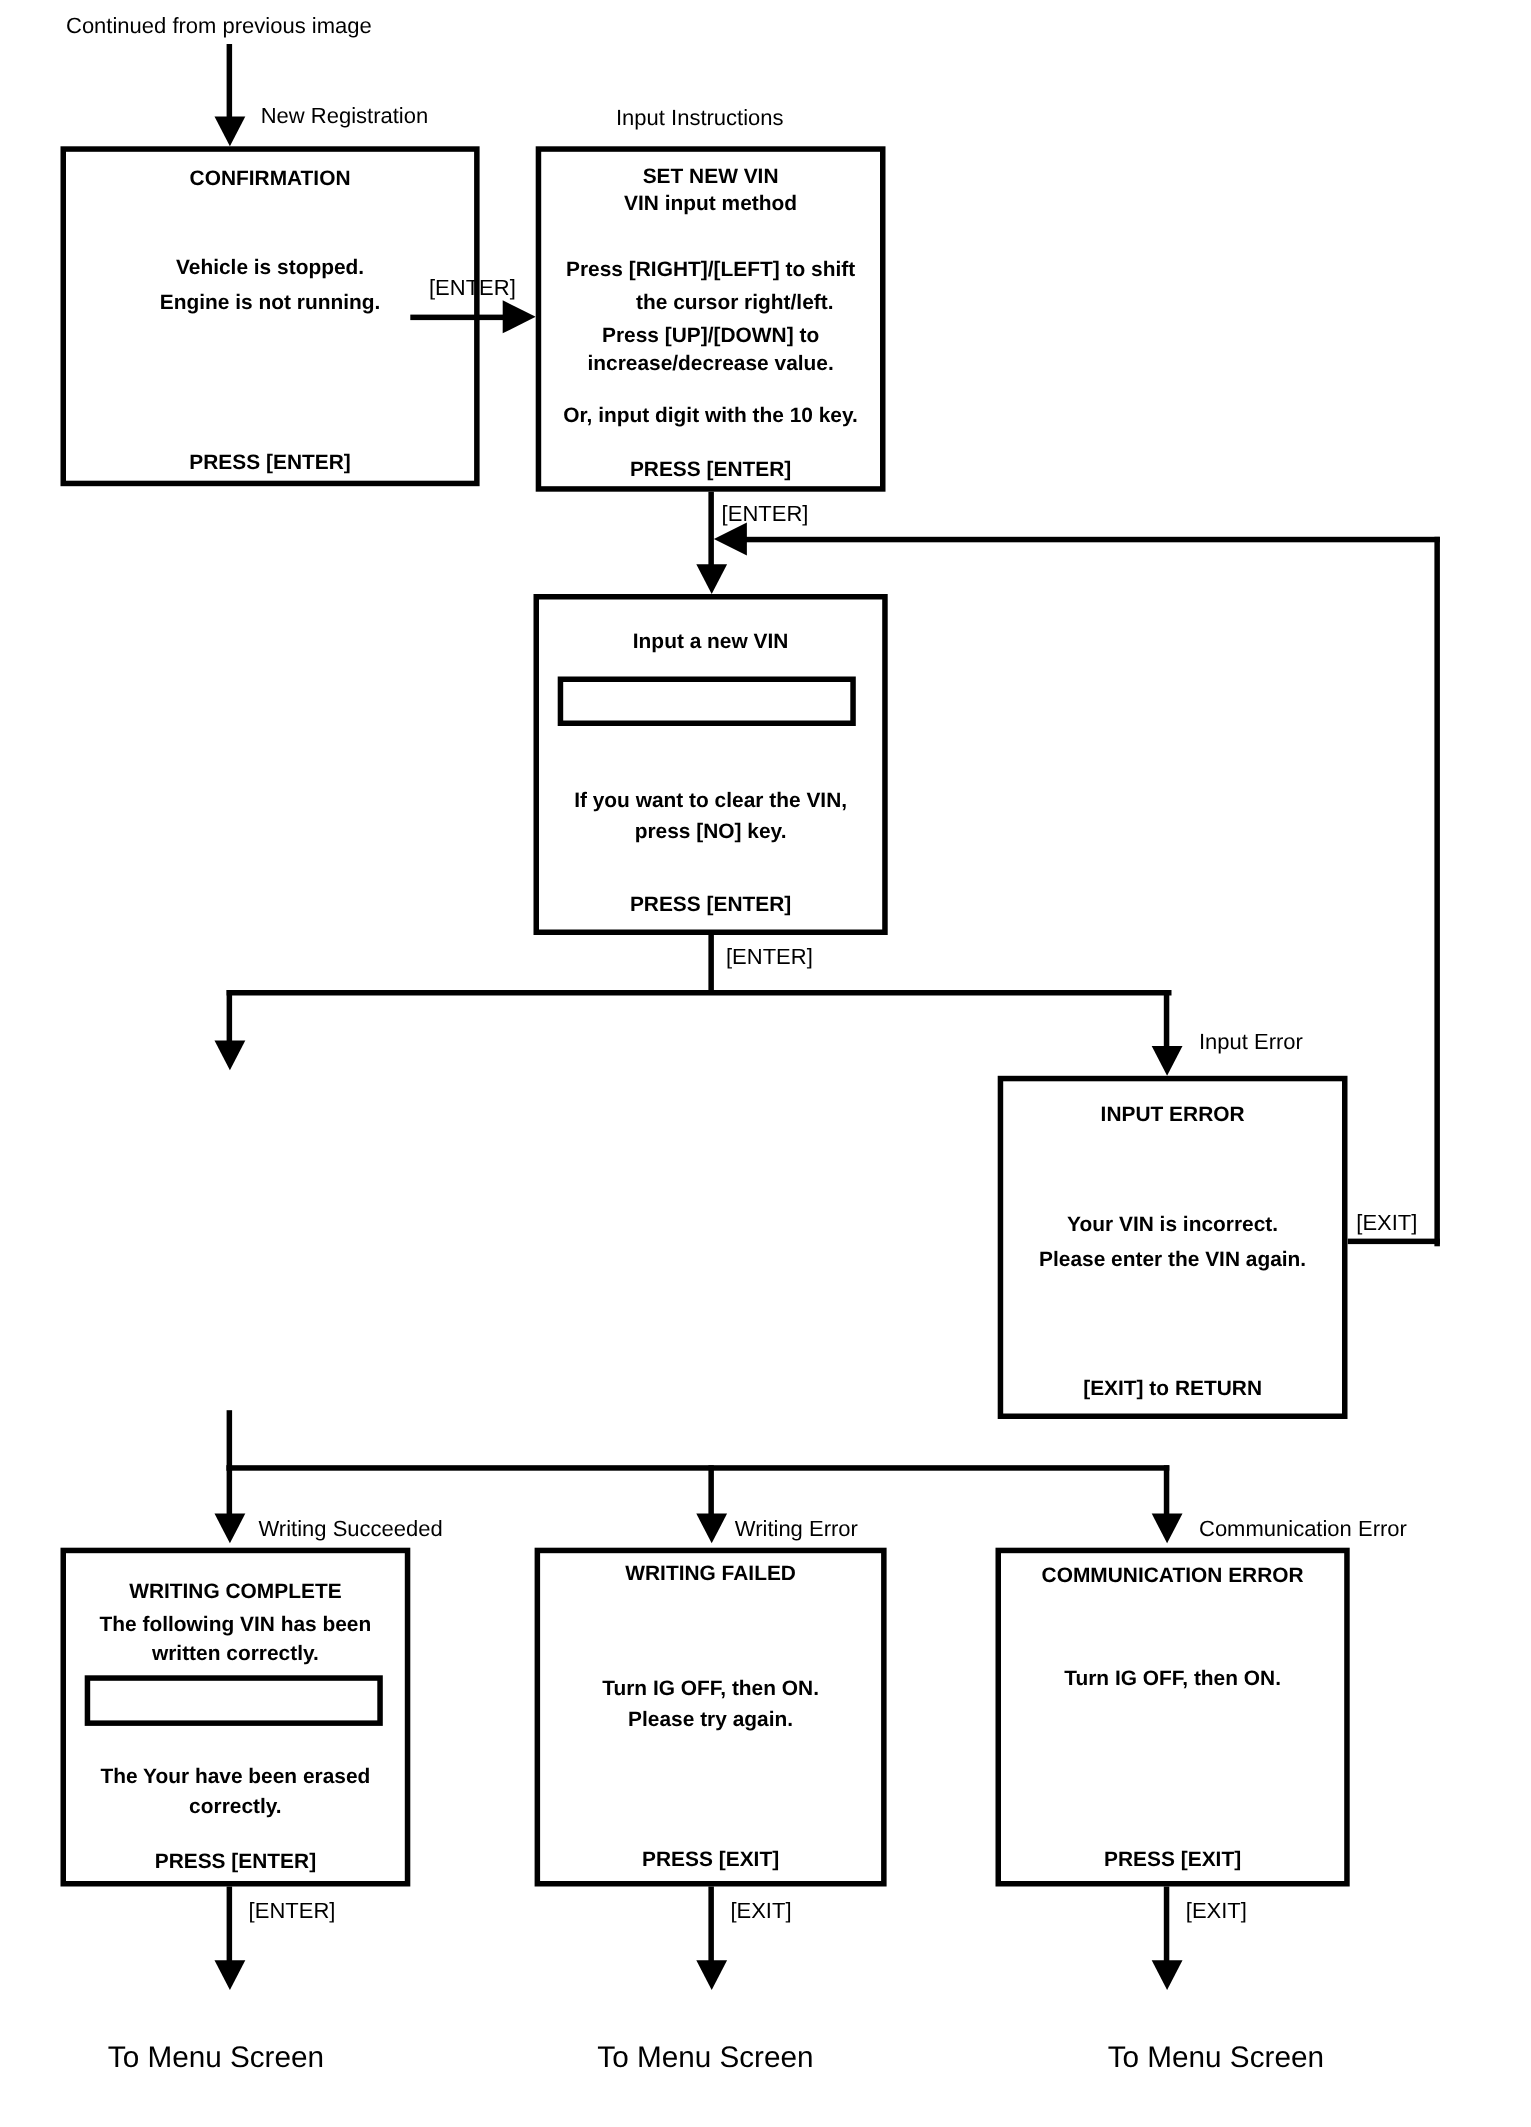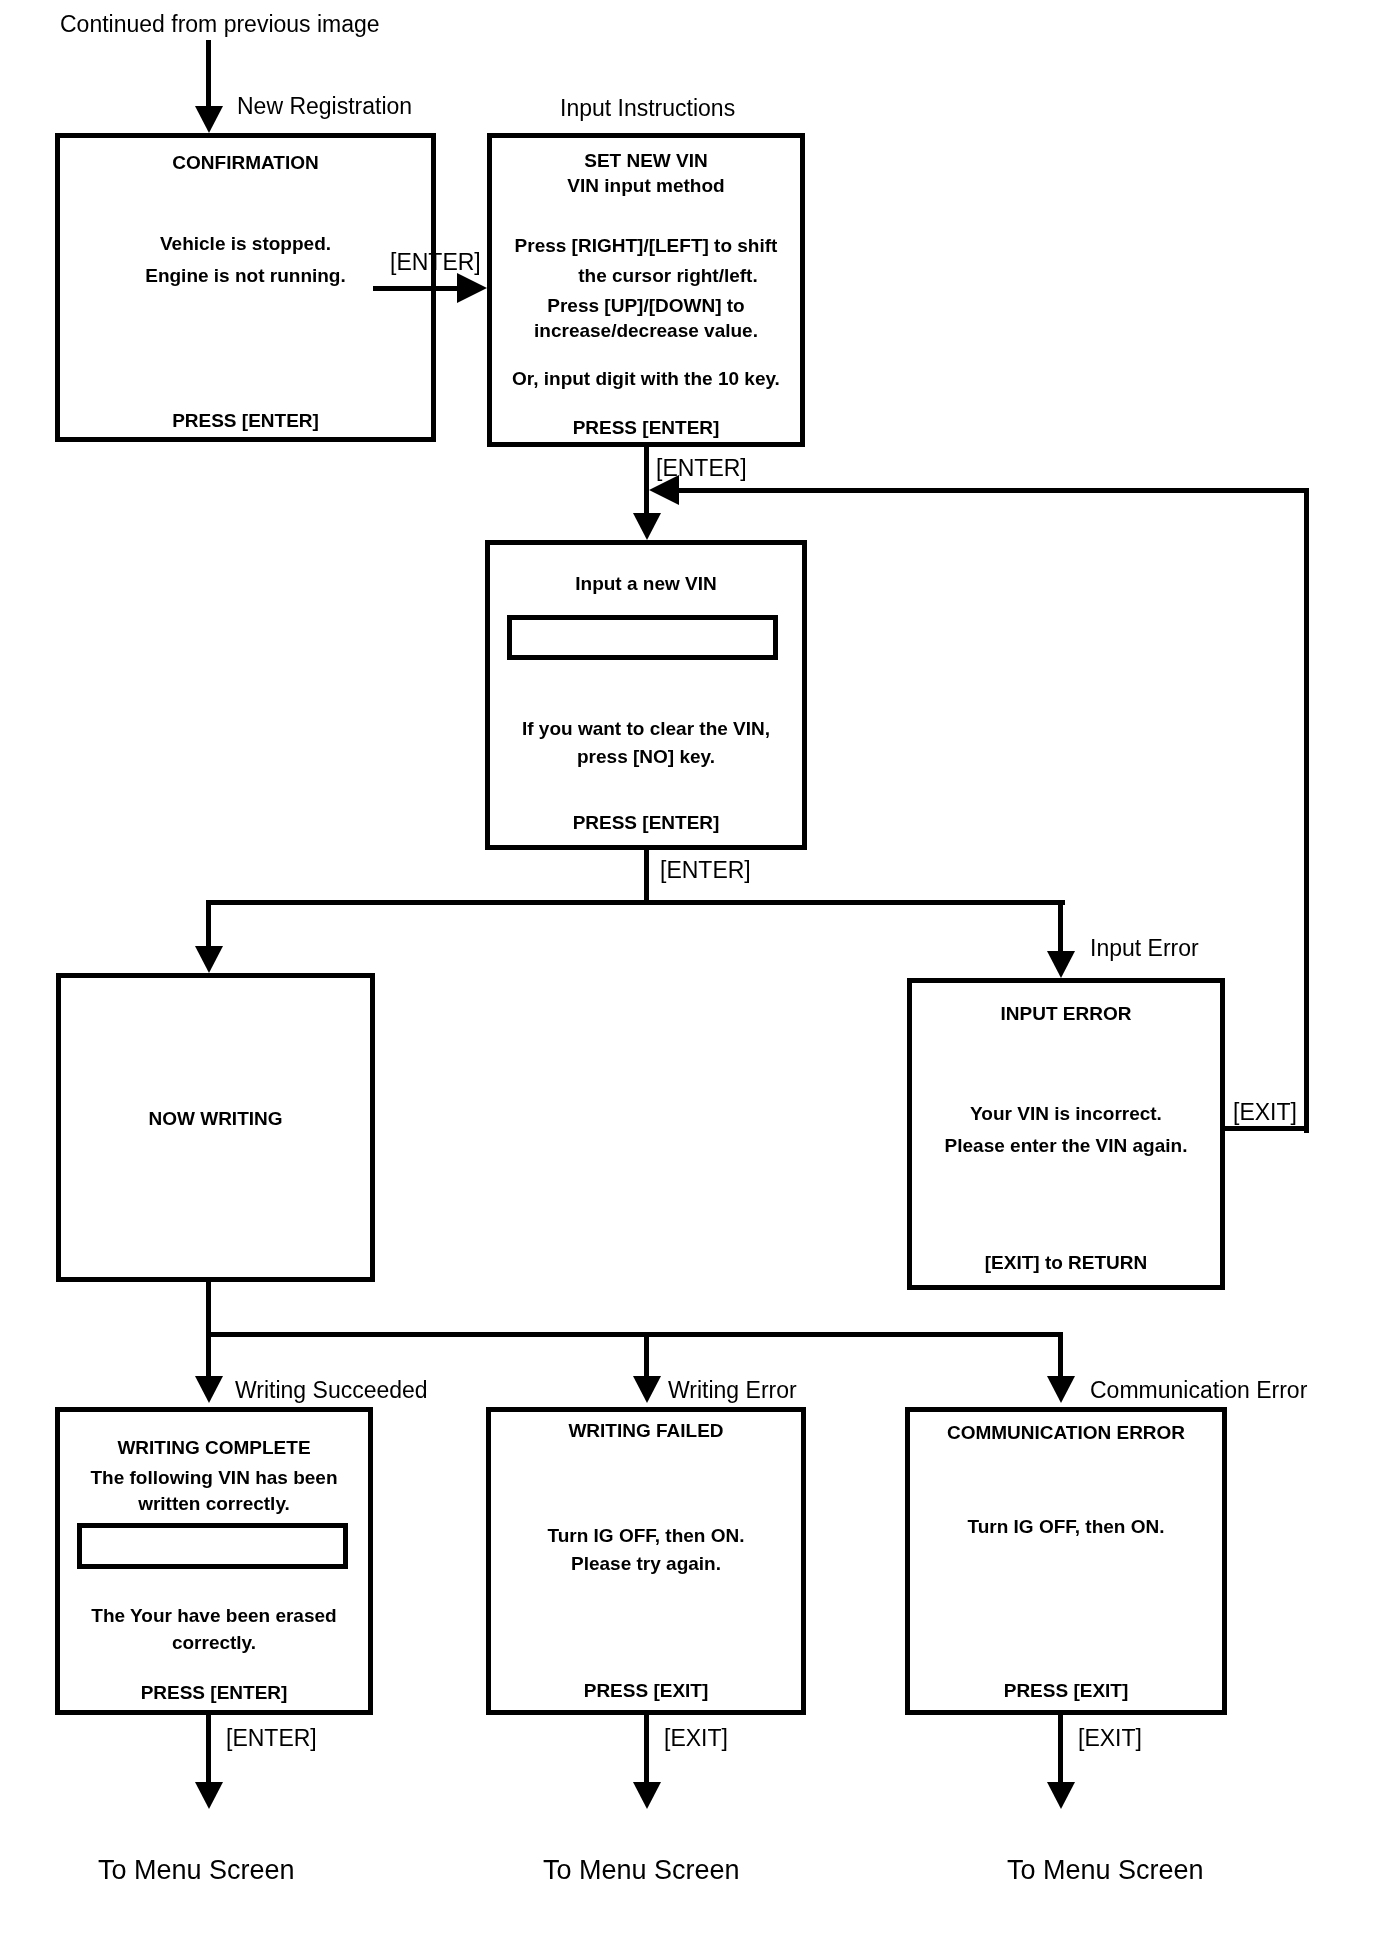--- a/index.html
+++ b/index.html
@@ -2,21 +2,21 @@
 <html><head>
 <meta charset="utf-8">
 <style>
   html,body{margin:0;padding:0;background:#ffffff;}
   .canvas{
     position:relative;width:1392px;height:1934px;background:#ffffff;
     font-family:"Liberation Sans",sans-serif;color:#000;overflow:hidden;
   }
   
   .lbl{
-    position:absolute;font-size:23px;font-weight:400;line-height:24px;
+    position:absolute;font-size:20px;font-weight:400;line-height:24px;
     white-space:nowrap;color:#000;
   }
   .lbl-big{font-size:27px;line-height:30px;}
   
   .box{
     position:absolute;border:5px solid #000;background:#fff;box-sizing:border-box;
   }
   .bt{
     position:absolute;left:0;right:0;text-align:center;
     font-size:19px;font-weight:700;line-height:22px;white-space:nowrap;
@@ -90,23 +90,20 @@
 
   <div class="lbl" style="left:660px;top:858px;">[ENTER]</div>
   <div class="vline" style="left:644px;top:850px;height:52px;"></div>
   <div class="hline" style="left:206px;top:900px;width:859px;"></div>
   <div class="vline" style="left:206px;top:900px;height:47px;"></div>
   <div class="arr-d" style="left:195px;top:946px;"></div>
   <div class="vline" style="left:1058px;top:900px;height:52px;"></div>
   <div class="arr-d" style="left:1047px;top:951px;"></div>
   <div class="lbl" style="left:1090px;top:936px;">Input Error</div>
 
-  <div class="box" style="left:56px;top:973px;width:319px;height:309px;">
-    <div class="bt" style="top:130px;">NOW WRITING</div>
-  </div>
 
   <div class="box" style="left:907px;top:978px;width:318px;height:312px;">
     <div class="bt" style="top:20px;">INPUT ERROR</div>
     <div class="bt" style="top:120px;">Your VIN is incorrect.</div>
     <div class="bt" style="top:152px;">Please enter the VIN again.</div>
     <div class="bt" style="top:269px;">[EXIT] to RETURN</div>
   </div>
 
   <div class="vline" style="left:206px;top:1282px;height:55px;"></div>
   <div class="hline" style="left:206px;top:1332px;width:857px;"></div>

